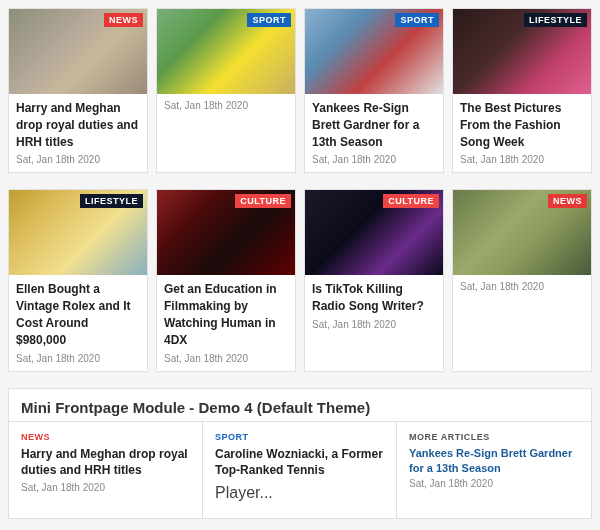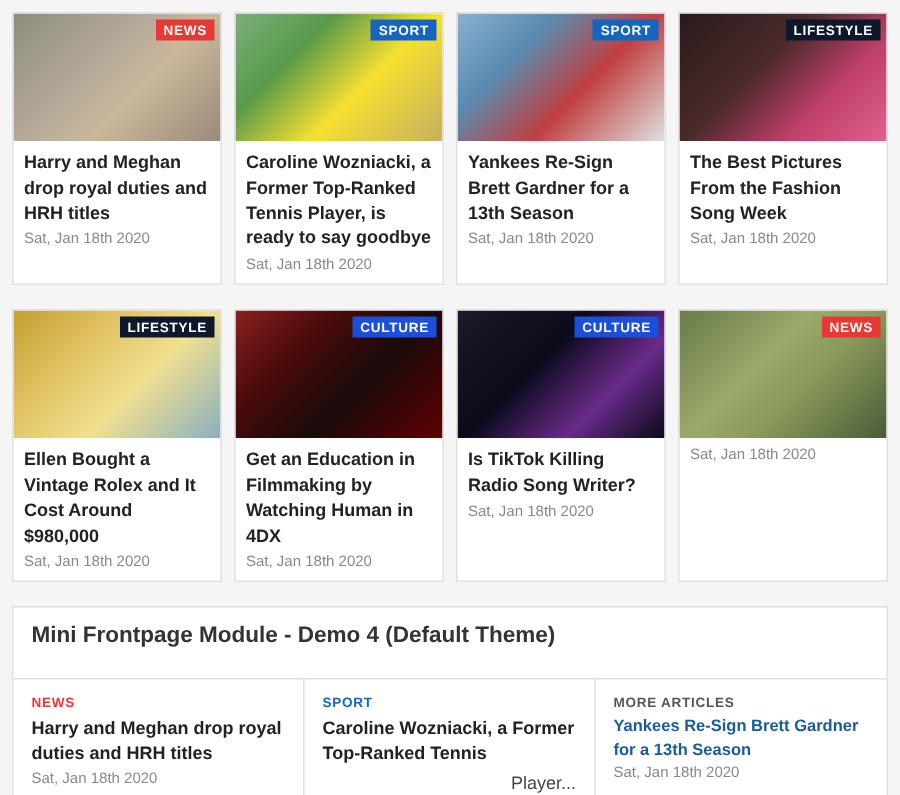--- a/index.html
+++ b/index.html
@@ -14,47 +14,47 @@
     
     .badge {
       position: absolute; top: 4px; right: 4px;
       background: rgba(0,0,0,0.65); color: #fff;
       font-size: 9px; font-weight: bold; padding: 2px 5px;
       text-transform: uppercase; letter-spacing: 0.5px;
     }
     .badge.news { background: #e53935; }
     .badge.sport { background: #1565c0; }
     .badge.lifestyle { background: #0f172a; }
-    .badge.culture { background: #1d4ed8; }
+    .badge.culture { background: #ef4444; }
     
     .card-body { padding: 6px 7px 7px; }
     .card-title { font-size: 12px; font-weight: bold; color: #222; line-height: 1.4; margin-bottom: 4px; }
     .card-date { font-size: 10px; color: #888; }
     
     
     .img-harry { background: linear-gradient(135deg, #8d8d7a 0%, #b5a99a 40%, #c9b99a 60%, #9a8a7a 100%); }
     .img-caroline { background: linear-gradient(135deg, #7aaf7a 0%, #5a9a4a 30%, #f5e030 60%, #c8b060 100%); }
     .img-yankees { background: linear-gradient(135deg, #8ab0d0 0%, #5a8ab0 30%, #c04040 60%, #e0e0e0 100%); }
     .img-fashion { background: linear-gradient(135deg, #2a1a1a 0%, #4a2a2a 40%, #c0406a 70%, #e06090 100%); }
     .img-ellen { background: linear-gradient(135deg, #c0a030 0%, #e0c060 30%, #f0e090 60%, #8ab0c0 100%); }
     .img-filmmaking { background: linear-gradient(135deg, #8a2020 0%, #4a0a0a 30%, #1a0a0a 60%, #600000 100%); }
     .img-tiktok { background: linear-gradient(135deg, #1a1a2a 0%, #0a0a1a 40%, #6a2a8a 70%, #0a0a1a 100%); }
     .img-plane { background: linear-gradient(135deg, #6a7a4a 0%, #9aaa6a 40%, #8a9a5a 60%, #4a5a3a 100%); }
     
     
     .module-section { background: #fff; border: 1px solid #e0e0e0; margin: 8px; padding: 0; }
-    .module-title { font-size: 15px; font-weight: bold; color: #333; padding: 10px 12px 20px; border-bottom: 1px solid #e0e0e0; }
+    .module-title { font-size: 15px; font-weight: bold; color: #333; padding: 10px 12px 5px; border-bottom: 1px solid #e0e0e0; }
     .module-grid { display: grid; grid-template-columns: 1fr 1fr 1fr; }
     .module-col { padding: 10px 12px; border-right: 1px solid #e0e0e0; }
     .module-col:last-child { border-right: none; }
     .module-col-badge { font-size: 9px; font-weight: bold; color: #e53935; text-transform: uppercase; margin-bottom: 4px; letter-spacing: 0.5px; }
     .module-col-badge.sport { color: #1565c0; }
     .module-col-badge.more { color: #555; }
     .module-col-title { font-size: 12px; font-weight: bold; color: #222; line-height: 1.4; margin-bottom: 3px; }
-    .module-col-sub { font-size: 12px; color: #444; line-height: 1.4; margin-bottom: 3px; text-align: right; }
+    .module-col-sub { font-size: 16px; color: #444; line-height: 1.4; margin-bottom: 3px; }
     .module-col-date { font-size: 10px; color: #888; }
     .more-item { margin-bottom: 8px; padding-bottom: 8px; border-bottom: 1px solid #e8e8e8; }
     .more-item:last-child { border-bottom: none; margin-bottom: 0; }
     .more-item-title { font-size: 11px; font-weight: bold; color: #1a5c9a; line-height: 1.4; margin-bottom: 2px; }
   </style>
 </head>
 <body>
 
 <div class="grid-section">
   <div class="grid" id="row1">
@@ -67,21 +67,20 @@
         <div class="card-title">Harry and Meghan drop royal duties and HRH titles</div>
         <div class="card-date">Sat, Jan 18th 2020</div>
       </div>
     </div>
       <div class="card">
       <div class="card-img-wrap">
         <div class="card-img-bg img-caroline"></div>
         <span class="badge sport">SPORT</span>
       </div>
       <div class="card-body">
-        <div class="card-title">Caroline Wozniacki, a Former Top-Ranked Tennis Player, is ready to say goodbye</div>
         <div class="card-date">Sat, Jan 18th 2020</div>
       </div>
     </div>
       <div class="card">
       <div class="card-img-wrap">
         <div class="card-img-bg img-yankees"></div>
         <span class="badge sport">SPORT</span>
       </div>
       <div class="card-body">
         <div class="card-title">Yankees Re-Sign Brett Gardner for a 13th Season</div>

